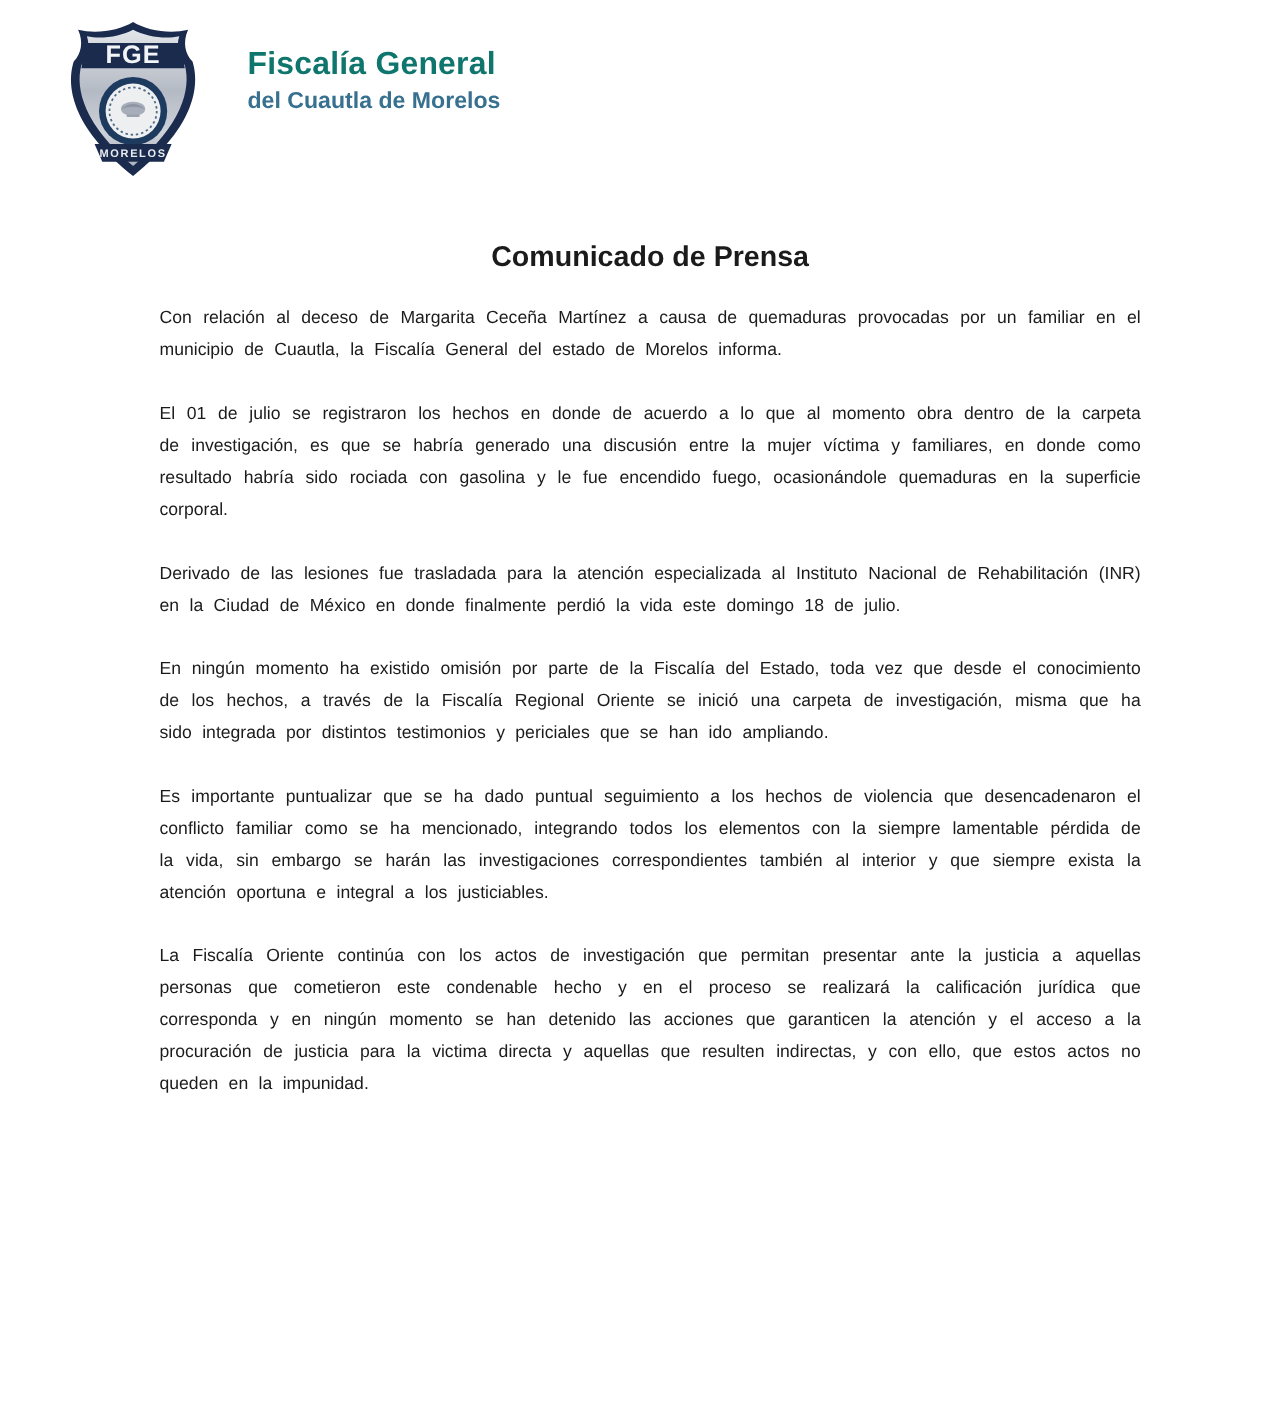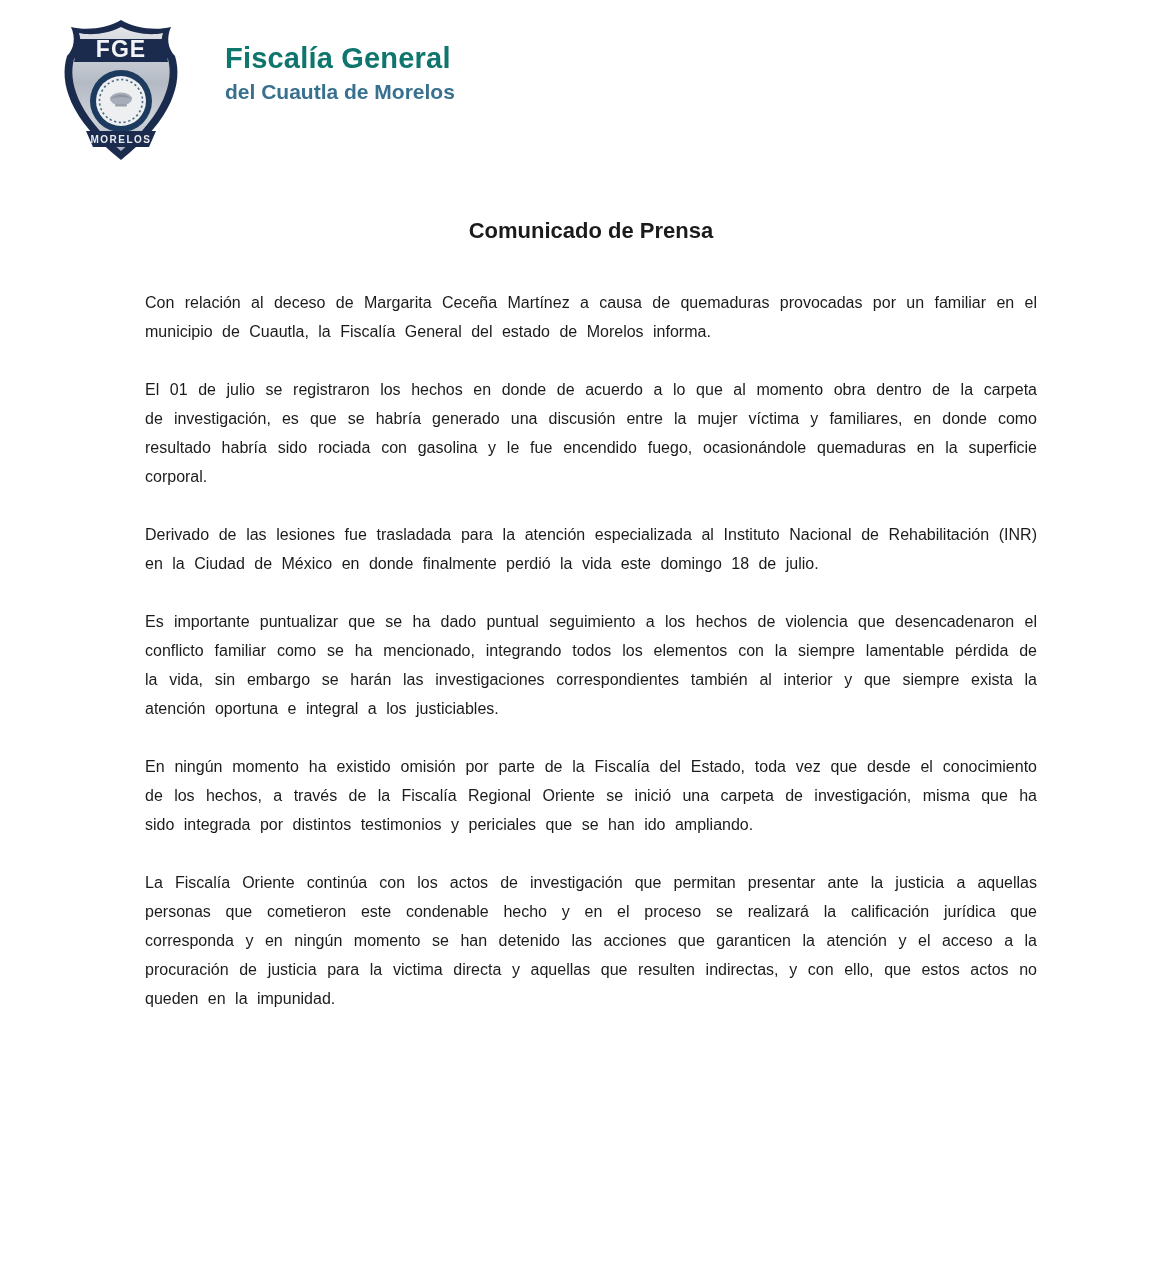--- a/index.html
+++ b/index.html
@@ -40,24 +40,24 @@
 
   
   .doc {
     position: absolute;
     top: 218px;
     left: 145px;
     width: 892px;
   }
   .doc-title {
     text-align: center;
-    font-size: 22px;
+    font-size: 26px;
     font-weight: bold;
     color: #1b1b1b;
-    margin-bottom: 44px;
+    margin-bottom: 26px;
   }
   .doc p {
     font-size: 16px;
     line-height: 29px;
     text-align: justify;
     text-align-last: left;
     word-spacing: 5px;
     color: #1b1b1b;
     margin-bottom: 29px;
   }
@@ -117,18 +117,18 @@
       <div class="org-name">Fiscalía General</div>
       <div class="org-subtitle">del Cuautla de Morelos</div>
     </div>
   </div>
 
   <div class="doc">
     <div class="doc-title">Comunicado de Prensa</div>
     <p>Con relación al deceso de Margarita Ceceña Martínez a causa de quemaduras provocadas por un familiar en el municipio de Cuautla, la Fiscalía General del estado de Morelos informa.</p>
     <p>El 01 de julio se registraron los hechos en donde de acuerdo a lo que al momento obra dentro de la carpeta de investigación, es que se habría generado una discusión entre la mujer víctima y familiares, en donde como resultado habría sido rociada con gasolina y le fue encendido fuego, ocasionándole quemaduras en la superficie corporal.</p>
     <p>Derivado de las lesiones fue trasladada para la atención especializada al Instituto Nacional de Rehabilitación (INR) en la Ciudad de México en donde finalmente perdió la vida este domingo 18 de julio.</p>
+    <p>En ningún momento ha existido omisión por parte de la Fiscalía del Estado, toda vez que desde el conocimiento de los hechos, a través de la Fiscalía Regional Oriente se inició una carpeta de investigación, misma que ha sido integrada por distintos testimonios y periciales que se han ido ampliando.</p>
     <p>Es importante puntualizar que se ha dado puntual seguimiento a los hechos de violencia que desencadenaron el conflicto familiar como se ha mencionado, integrando todos los elementos con la siempre lamentable pérdida de la vida, sin embargo se harán las investigaciones correspondientes también al interior y que siempre exista la atención oportuna e integral a los justiciables.</p>
-    <p>En ningún momento ha existido omisión por parte de la Fiscalía del Estado, toda vez que desde el conocimiento de los hechos, a través de la Fiscalía Regional Oriente se inició una carpeta de investigación, misma que ha sido integrada por distintos testimonios y periciales que se han ido ampliando.</p>
     <p>La Fiscalía Oriente continúa con los actos de investigación que permitan presentar ante la justicia a aquellas personas que cometieron este condenable hecho y en el proceso se realizará la calificación jurídica que corresponda y en ningún momento se han detenido las acciones que garanticen la atención y el acceso a la procuración de justicia para la victima directa y aquellas que resulten indirectas, y con ello, que estos actos no queden en la impunidad.</p>
   </div>
 
 </div>
 
 </body></html>

